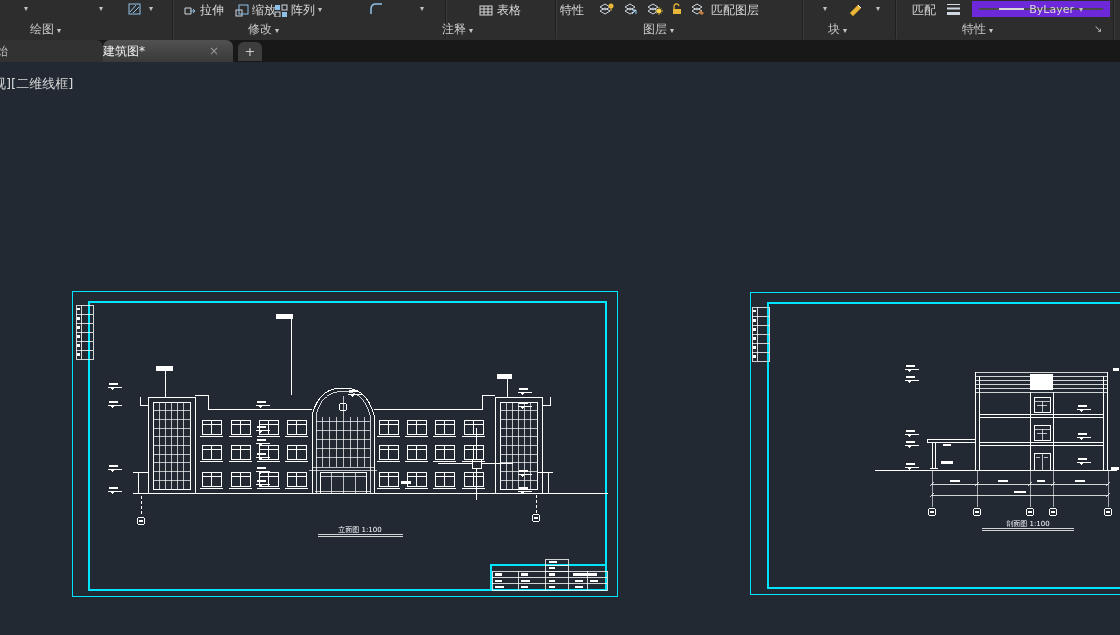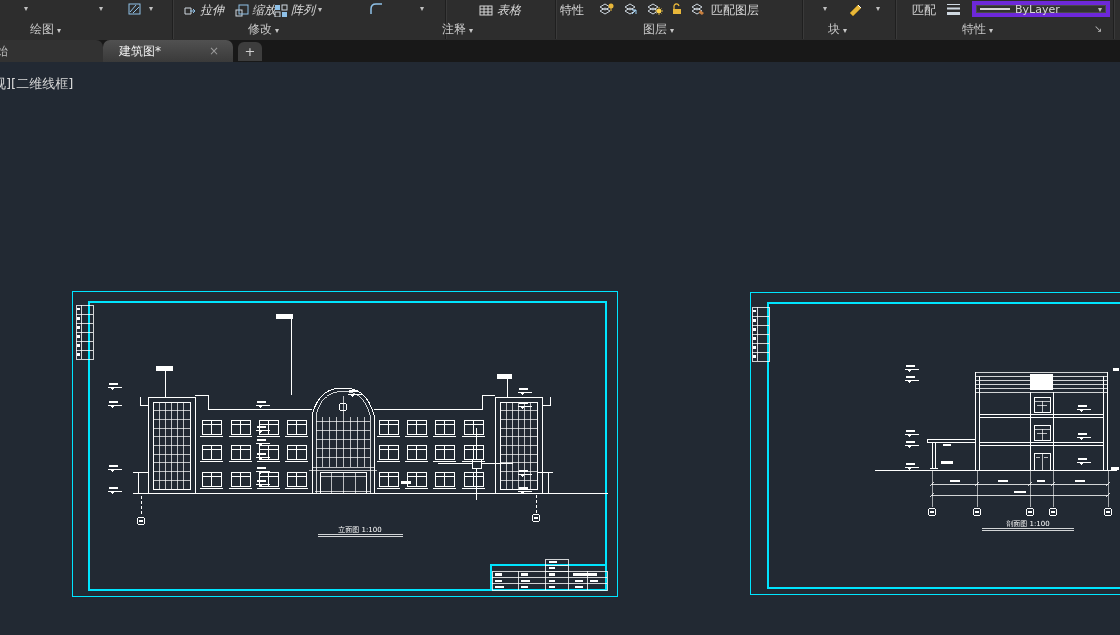--- a/index.html
+++ b/index.html
@@ -2,35 +2,35 @@
 <html><head>
 <meta charset="utf-8">
 <style>
   html,body{margin:0;padding:0;background:#000;}
   body{font-family:"DejaVu Sans","Liberation Sans",sans-serif;}
   #app{position:relative;width:1120px;height:635px;overflow:hidden;background:#222933;}
   
   .ribbon{position:absolute;left:0;top:0;width:1120px;height:40px;background:#2d2d2d;border-bottom:1px solid #151515;}
   .ribbon .sep{position:absolute;top:0;width:1px;height:39px;background:#1f1f1f;box-shadow:1px 0 0 #3a3a3a;}
   .rtxt{position:absolute;top:2px;height:16px;line-height:16px;font-size:12px;color:#d8d8d8;white-space:nowrap;}
-  .rbtn{display:flex;align-items:center;gap:3px;cursor:default;font-style:italic;}
+  .rbtn{display:flex;align-items:center;gap:3px;cursor:default;}
   .arr{position:absolute;top:4px;font-size:8px;color:#c0c0c0;}
   .plabel{position:absolute;top:21px;height:16px;line-height:16px;font-size:12px;color:#c8c8c8;text-align:left;white-space:nowrap;}
   .plabel .da{font-size:8px;color:#c8c8c8;margin-left:3px;}
   .icon{display:inline-block;vertical-align:middle;}
-  .combo{position:absolute;left:972px;top:1px;width:138px;height:16px;background:#323232;border:4px solid #6d28d9;box-shadow:inset 0 0 0 1px #4a4a4a;display:flex;align-items:center;gap:5px;padding:0 4px;box-sizing:border-box;}
+  .combo{position:absolute;left:972px;top:1px;width:138px;height:16px;background:#323232;border:7px solid #6d28d9;box-shadow:inset 0 0 0 1px #4a4a4a;display:flex;align-items:center;gap:5px;padding:0 20px;box-sizing:border-box;}
   .combo .lsample{width:30px;height:2px;background:#d8d8d8;}
   .combo .ctext{font-size:11px;color:#d8d8d8;flex:1;}
   .combo .da{font-size:8px;color:#c0c0c0;}
   .launcher{position:absolute;left:1094px;top:23px;font-size:10px;color:#b8b8b8;}
   
   .tabbar{position:absolute;left:0;top:40px;width:1120px;height:22px;background:#181818;}
   .tab{position:absolute;top:0;height:22px;border-radius:7px 7px 0 0;box-sizing:border-box;}
   .tab-start{left:-28px;width:131px;background:#323232;color:#bdbdbd;font-size:12px;line-height:22px;padding-left:12px;}
-  .tab-active{left:103px;width:130px;background:linear-gradient(#515151,#3a3a3a);color:#f0f0f0;font-size:12px;line-height:22px;padding-left:16px;}
+  .tab-active{left:103px;width:130px;background:linear-gradient(#515151,#3a3a3a);color:#f0f0f0;font-size:12px;line-height:22px;}
   .tab-close{position:absolute;right:14px;top:0;color:#9a9a9a;font-size:12px;line-height:22px;}
   .tab-new{left:238px;top:2px;width:24px;height:19px;background:#3d3d3d;border-radius:6px 6px 0 0;color:#cfcfcf;font-size:13px;text-align:center;line-height:19px;position:absolute;}
   
   .modelspace{position:absolute;left:0;top:62px;width:1120px;height:573px;background:#222933;overflow:hidden;}
   .vpctl{position:absolute;left:-7px;top:13px;font-size:13px;color:#d9d9d9;white-space:nowrap;}
   .dwg{position:absolute;}
   svg{display:block;}
 </style>
 </head>
 <body>

